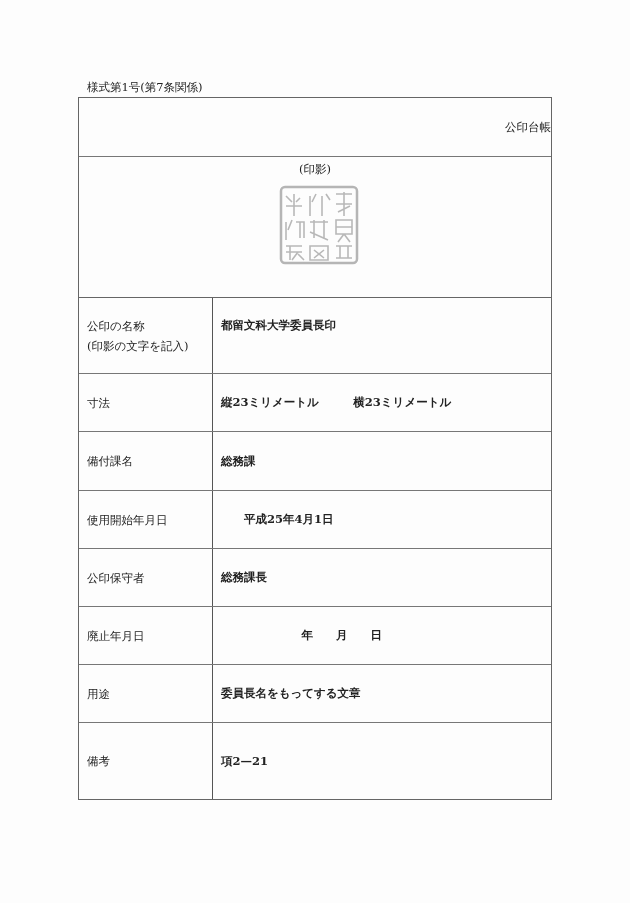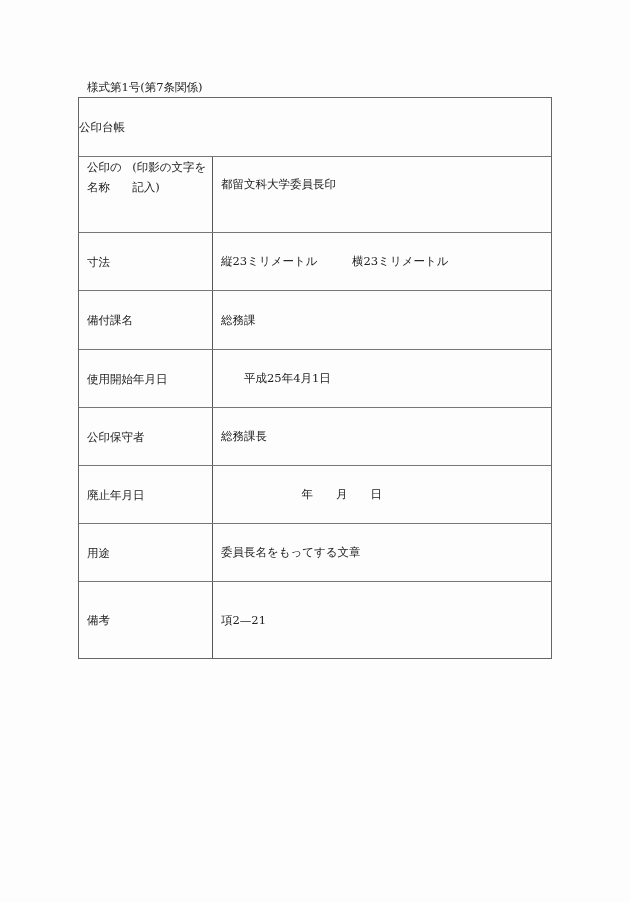--- a/index.html
+++ b/index.html
@@ -11,21 +11,21 @@
     .form-number {
       position: absolute; left: 79px; top: 80px;
       font-size: 11.5px; letter-spacing: 0px; color: #222; margin-left: 8px;
     }
     .ledger {
       position: absolute; left: 78px; top: 97px; width: 474px;
       border: 1px solid #666; box-sizing: border-box;
     }
     .title-row {
       height: 58px; border-bottom: 1px solid #777;
-      display: flex; align-items: center; justify-content: flex-start;
+      display: flex; align-items: center; justify-content: flex-end;
       font-size: 11.5px;
     }
     .seal-row {
       height: 140px; border-bottom: 1px solid #666; position: relative;
     }
     .seal-caption {
       position: absolute; top: 5px; left: 0; right: 0; text-align: center; font-size: 11.5px;
     }
     .seal-image {
       position: absolute; left: 199px; top: 27px; width: 82px; height: 82px;
@@ -34,35 +34,55 @@
       display: flex; border-bottom: 1px solid #777; box-sizing: border-box;
     }
     .row:last-child { border-bottom: none; }
     .label {
       width: 134px; border-right: 1.5px solid #555; box-sizing: border-box;
       padding-left: 8px; display: flex; align-items: center;
       font-size: 11.5px; line-height: 20px;
     }
     .value {
       flex: 1; padding-left: 8px; display: flex; align-items: center;
-      font-size: 11.5px; white-space: pre;
+      font-size: 11.5px; white-space: pre; font-weight: bold;
     }
     .value.top { align-items: flex-start; padding-top: 20px; }
-    .label.twoline { flex-direction: row; align-items: flex-start; justify-content: center; }
+    .label.twoline { flex-direction: column; align-items: flex-start; justify-content: center; }
   </style>
 </head>
 <body>
 
 <div class="form-number">様式第1号(第7条関係)</div>
 
 <div class="ledger">
   <div class="title-row">
     <span>公印台帳</span>
   </div>
 
+  <div class="seal-row">
+    <div class="seal-caption">(印影)</div>
+    <svg class="seal-image" viewBox="0 0 82 82">
+      <rect x="3" y="3" width="76" height="76" rx="4" fill="none" stroke="#b5b5b5" stroke-width="2.5"></rect>
+      <g stroke="#b8b8b8" stroke-width="1.6" fill="none">
+
+        <path d="M58 10 h16 M66 8 v24 M58 20 h16 M60 28 l12 -6"></path>
+        <path d="M58 36 h16 v14 h-16 z M58 43 h16 M66 50 l-6 8 M66 50 l6 8"></path>
+        <path d="M58 62 h16 M62 62 v12 M70 62 v12 M58 74 h16"></path>
+
+        <path d="M32 12 v20 M38 10 l-4 8 M44 12 v20 M48 10 l4 6"></path>
+        <path d="M32 38 h18 M36 36 v18 M46 36 v18 M32 48 l18 8"></path>
+        <path d="M32 62 h18 v14 h-18 z M36 66 l10 8 M46 66 l-10 8"></path>
+
+        <path d="M8 12 l6 6 M8 22 h16 M16 10 v22 M22 14 l-4 4"></path>
+        <path d="M8 38 v18 M14 36 l-4 10 M18 38 h8 v16 M22 38 v16"></path>
+        <path d="M8 62 h16 M8 68 h16 M12 62 v14 M20 68 l-6 8 M20 70 l6 6"></path>
+      </g>
+    </svg>
+  </div>
 
   <div class="row" style="height:76px">
     <div class="label twoline">
       <span>公印の名称</span>
       <span>(印影の文字を記入)</span>
     </div>
     <div class="value top">都留文科大学委員長印</div>
   </div>
 
   <div class="row" style="height:58px">

